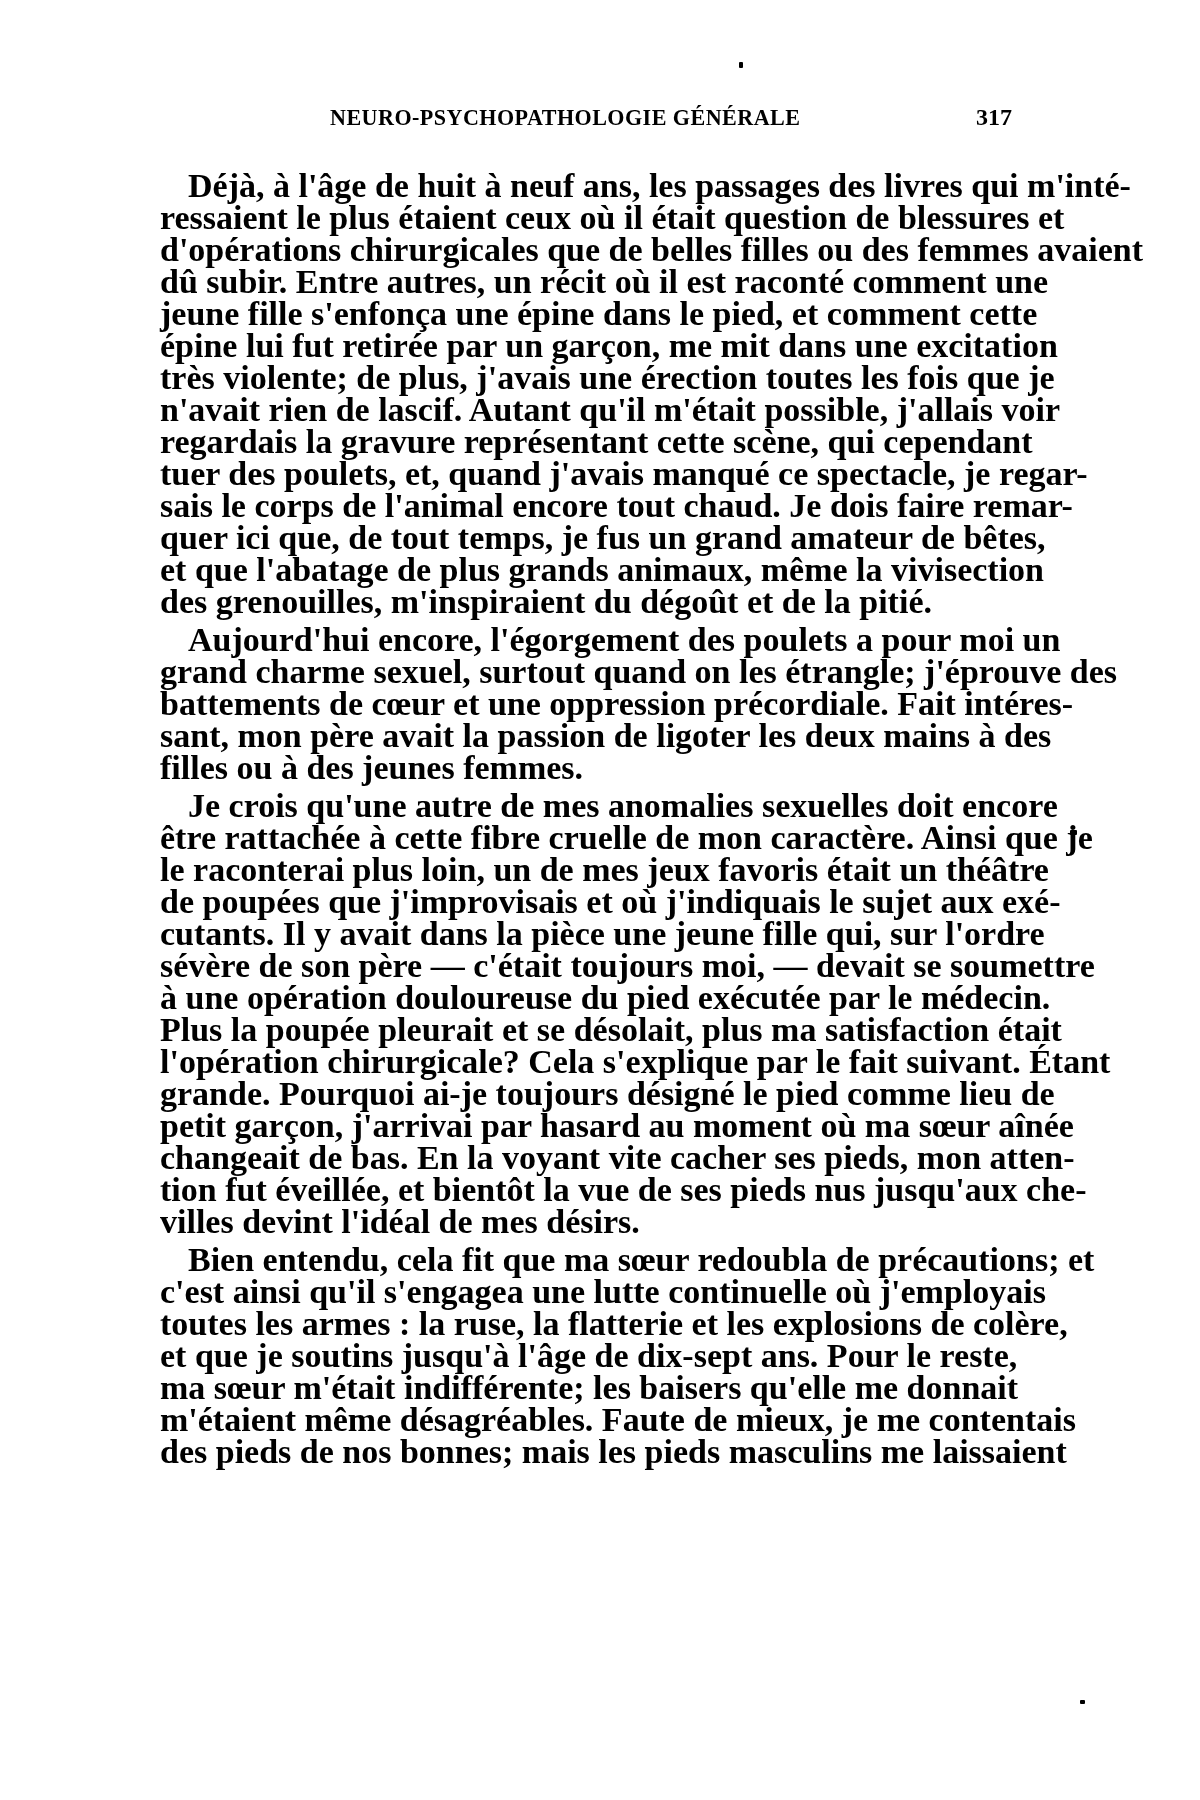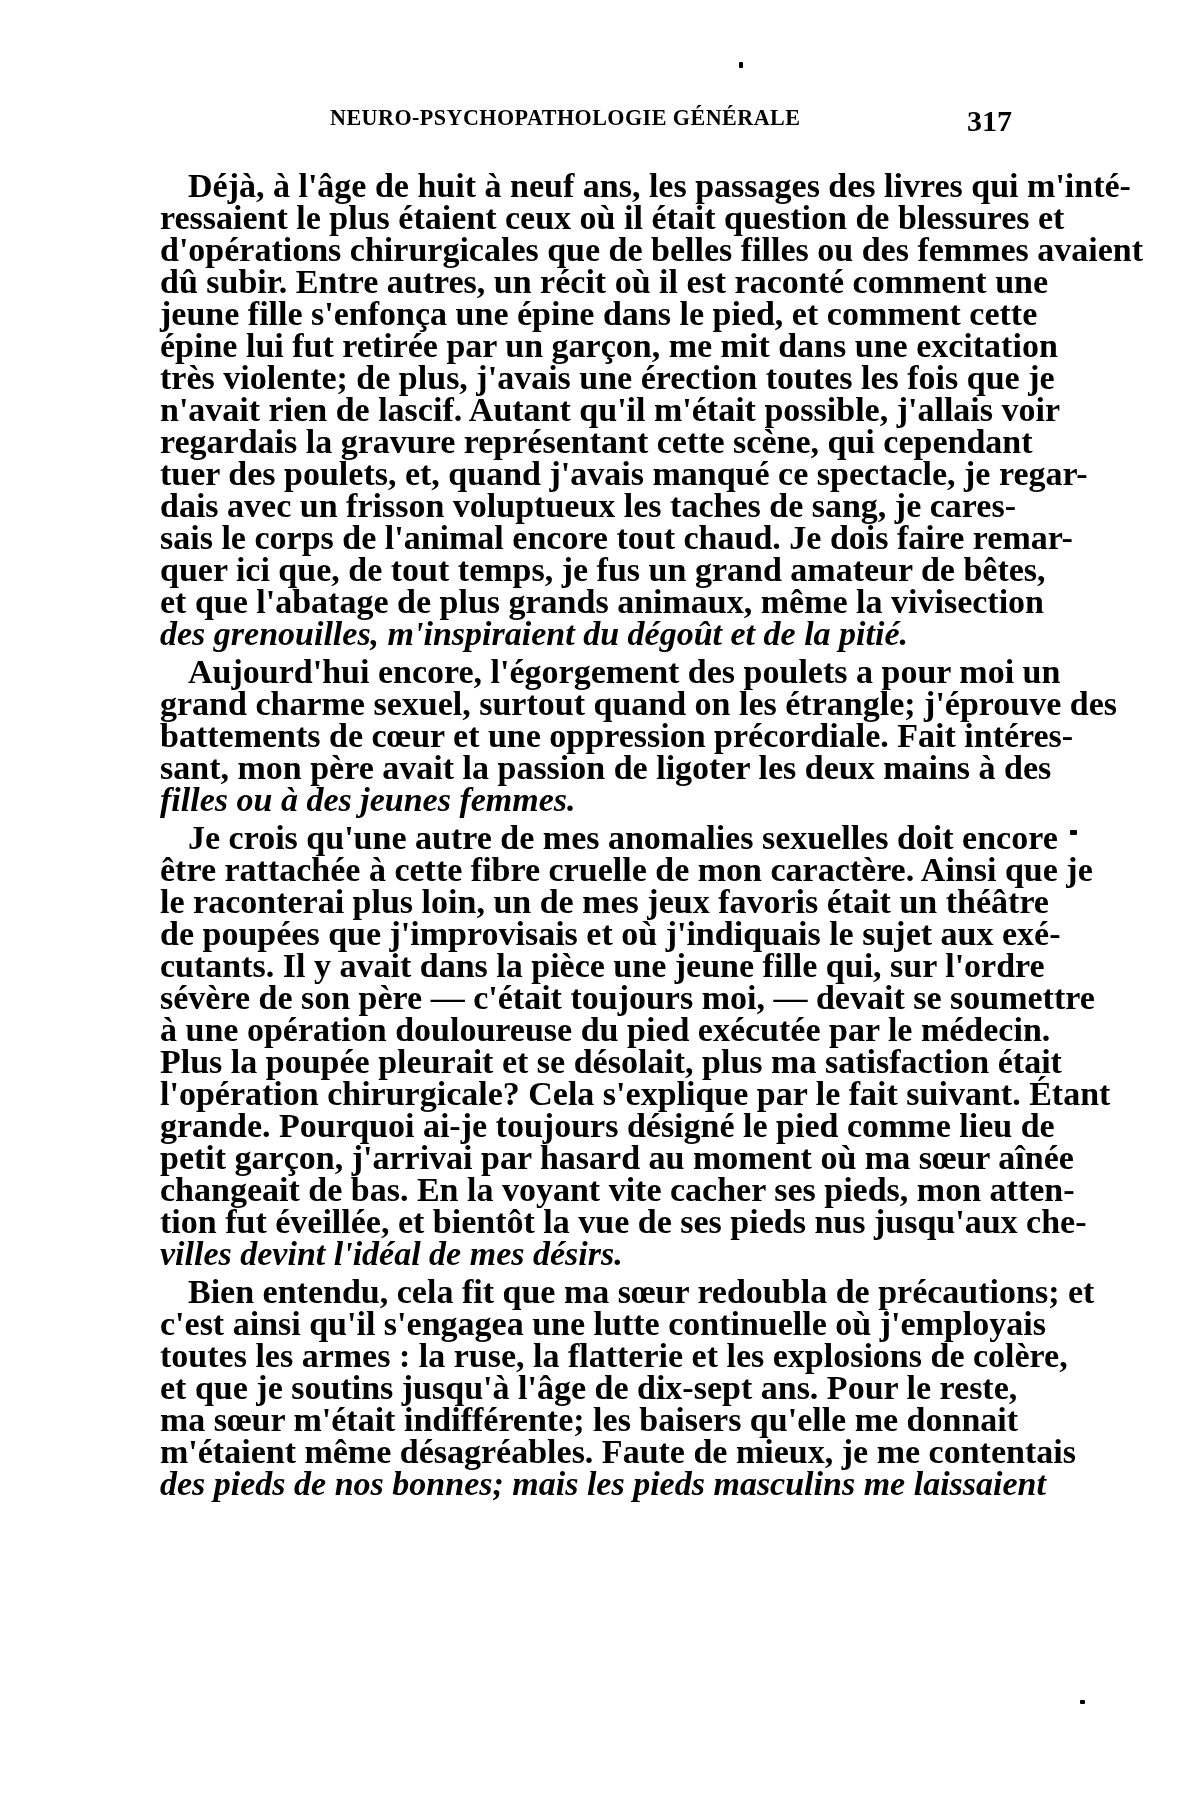--- a/index.html
+++ b/index.html
@@ -8,33 +8,33 @@
   .speck { position: absolute; background: #000; border-radius: 1px; }
   .running-head {
     position: absolute; left: 160px; top: 104px; width: 852px; height: 34px;
     font-family: "Liberation Serif", serif; font-weight: bold;
   }
   .running-title {
     position: absolute; left: 170px; top: 0; font-size: 24px; letter-spacing: 0.5px;
     transform: scaleX(0.92); transform-origin: left top; white-space: nowrap;
   }
   .page-number {
-    position: absolute; right: 0; top: 0; font-size: 30px;
+    position: absolute; right: 0; top: 0; font-size: 24px;
   }
   .body-text {
     position: absolute; left: 160px; top: 170px; width: 852px;
     font-family: "Liberation Serif", serif; font-weight: bold;
     font-size: 34px; line-height: 32px;
   }
   .para { margin: 0 0 6px 0; }
   .line {
     display: block; white-space: nowrap; text-align: justify; text-align-last: justify;
     height: 32px; overflow: visible;
   }
-  .line.last { text-align-last: left; font-style: italic; }
+  .line.last { text-align-last: left; }
   .line.indent { padding-left: 28px; }
 </style>
 </head>
 <body>
 
 <div class="page">
   <span class="speck" style="left:739px; top:62px; width:4px; height:6px;"></span>
   <span class="speck" style="left:1070px; top:830px; width:7px; height:5px;"></span>
   <span class="speck" style="left:1080px; top:1700px; width:5px; height:4px;"></span>
 
@@ -48,21 +48,20 @@
         <span class="line indent">Déjà, à l'âge de huit à neuf ans, les passages des livres qui m'inté-</span>
         <span class="line">ressaient le plus étaient ceux où il était question de blessures et</span>
         <span class="line">d'opérations chirurgicales que de belles filles ou des femmes avaient</span>
         <span class="line">dû subir. Entre autres, un récit où il est raconté comment une</span>
         <span class="line">jeune fille s'enfonça une épine dans le pied, et comment cette</span>
         <span class="line">épine lui fut retirée par un garçon, me mit dans une excitation</span>
         <span class="line">très violente; de plus, j'avais une érection toutes les fois que je</span>
         <span class="line">n'avait rien de lascif. Autant qu'il m'était possible, j'allais voir</span>
         <span class="line">regardais la gravure représentant cette scène, qui cependant</span>
         <span class="line">tuer des poulets, et, quand j'avais manqué ce spectacle, je regar-</span>
-        <span class="line">dais avec un frisson voluptueux les taches de sang, je cares-</span>
         <span class="line">sais le corps de l'animal encore tout chaud. Je dois faire remar-</span>
         <span class="line">quer ici que, de tout temps, je fus un grand amateur de bêtes,</span>
         <span class="line">et que l'abatage de plus grands animaux, même la vivisection</span>
         <span class="line last">des grenouilles, m'inspiraient du dégoût et de la pitié.</span>
       </div>
       <div class="para">
         <span class="line indent">Aujourd'hui encore, l'égorgement des poulets a pour moi un</span>
         <span class="line">grand charme sexuel, surtout quand on les étrangle; j'éprouve des</span>
         <span class="line">battements de cœur et une oppression précordiale. Fait intéres-</span>
         <span class="line">sant, mon père avait la passion de ligoter les deux mains à des</span>

